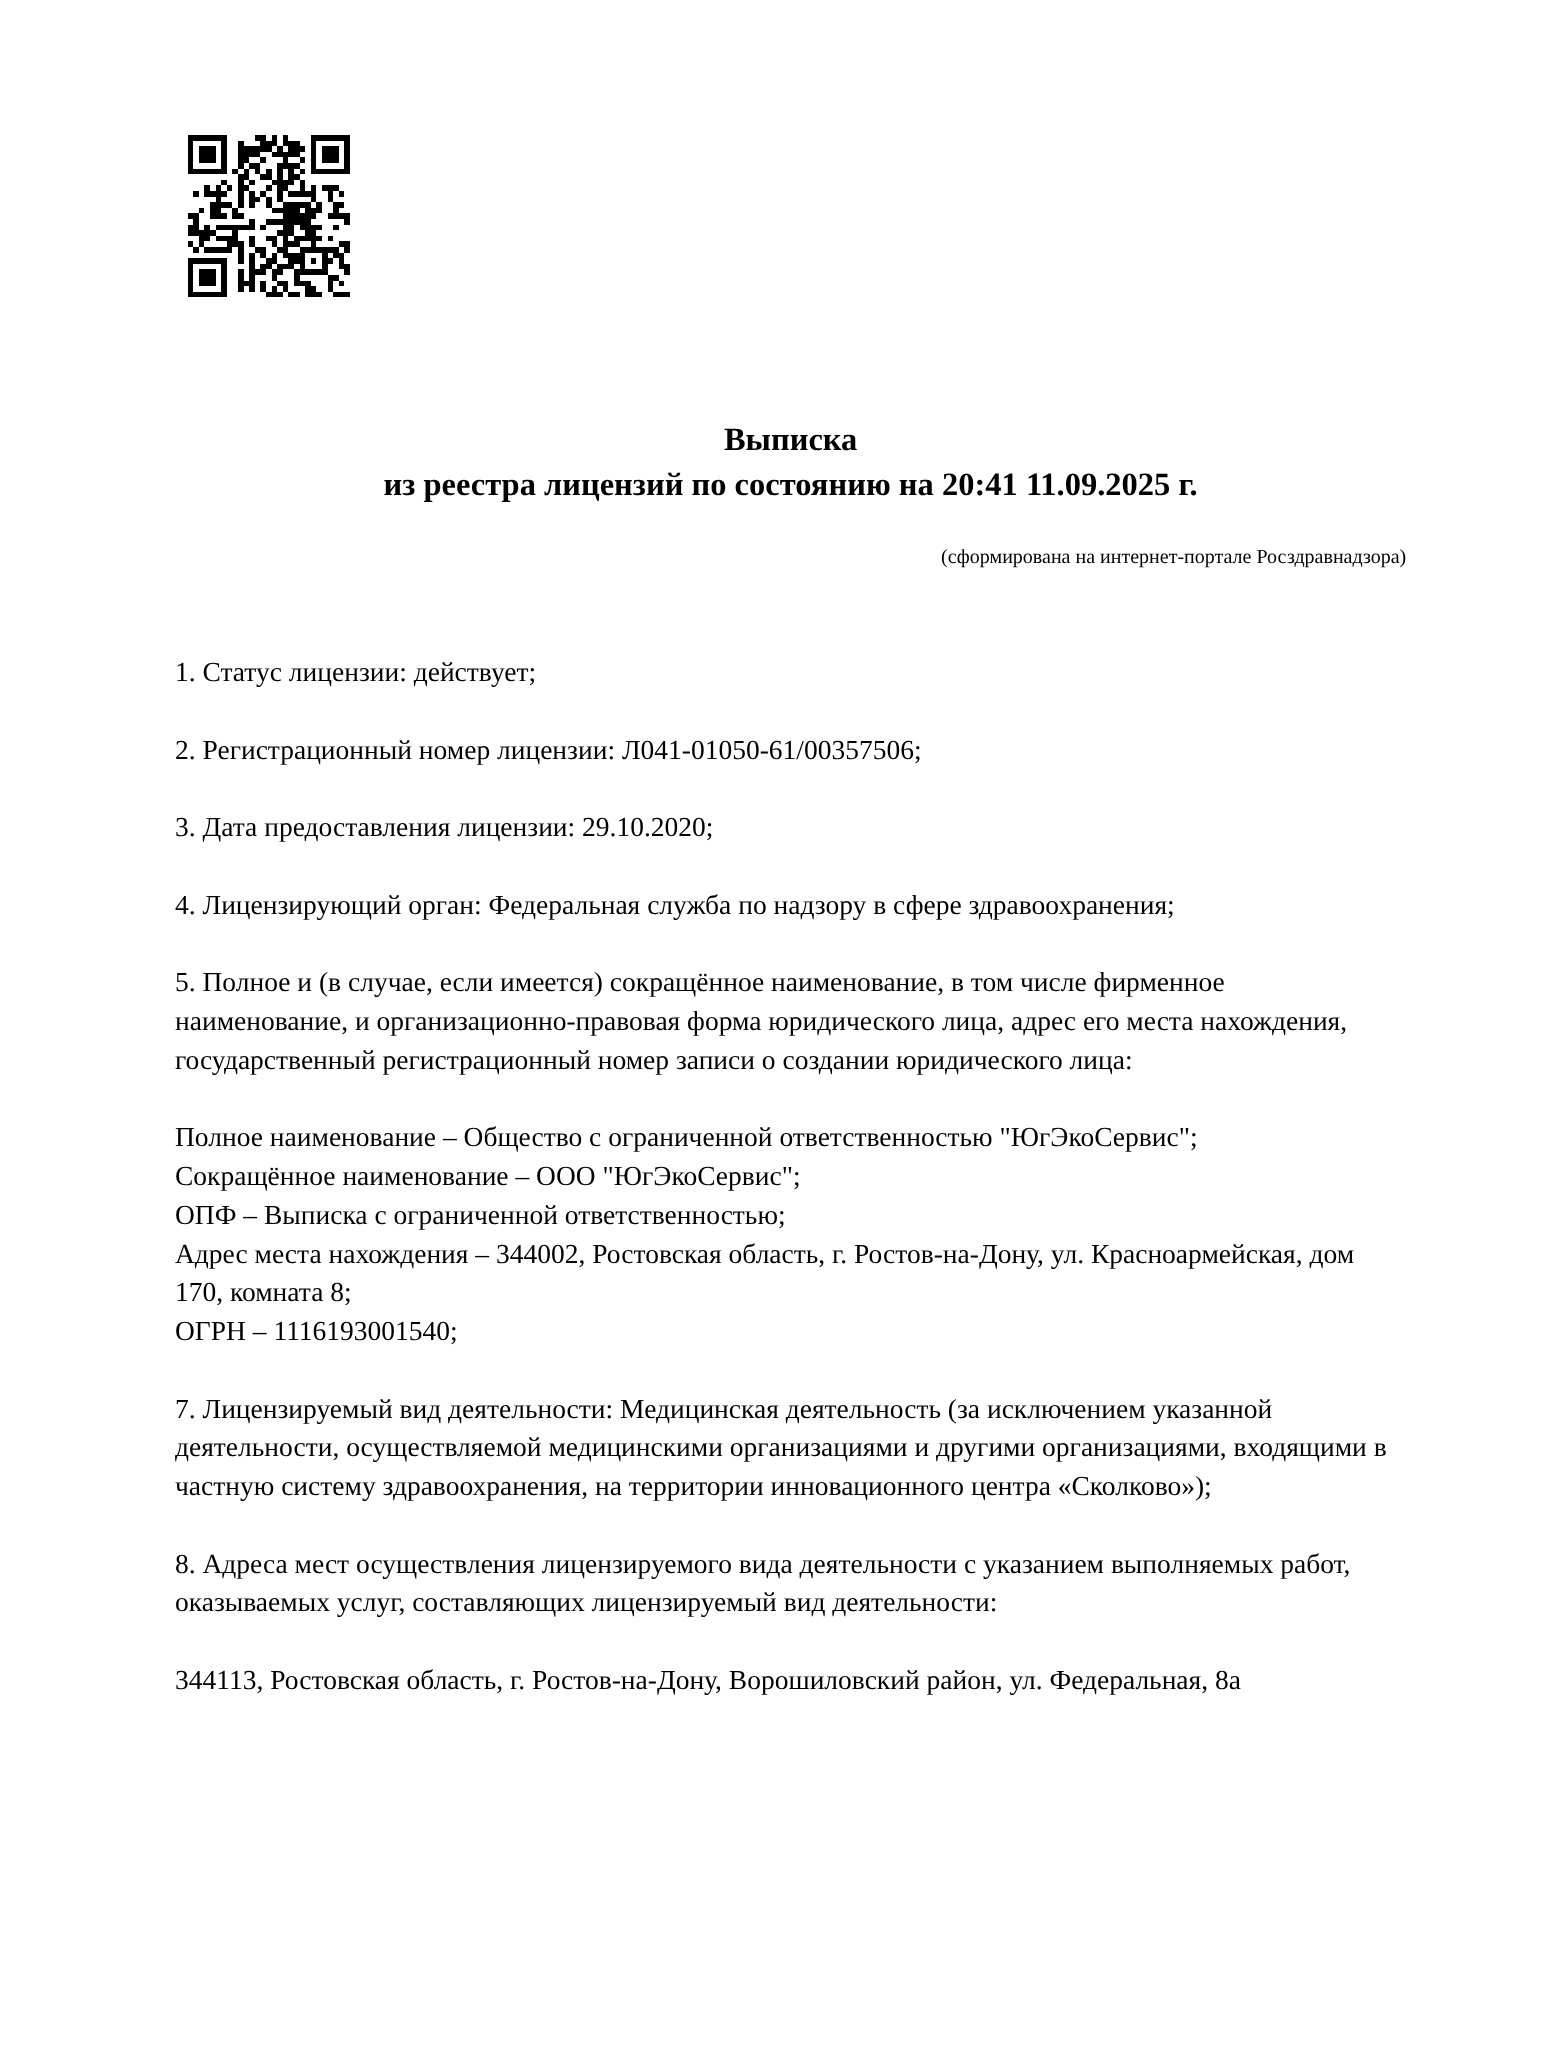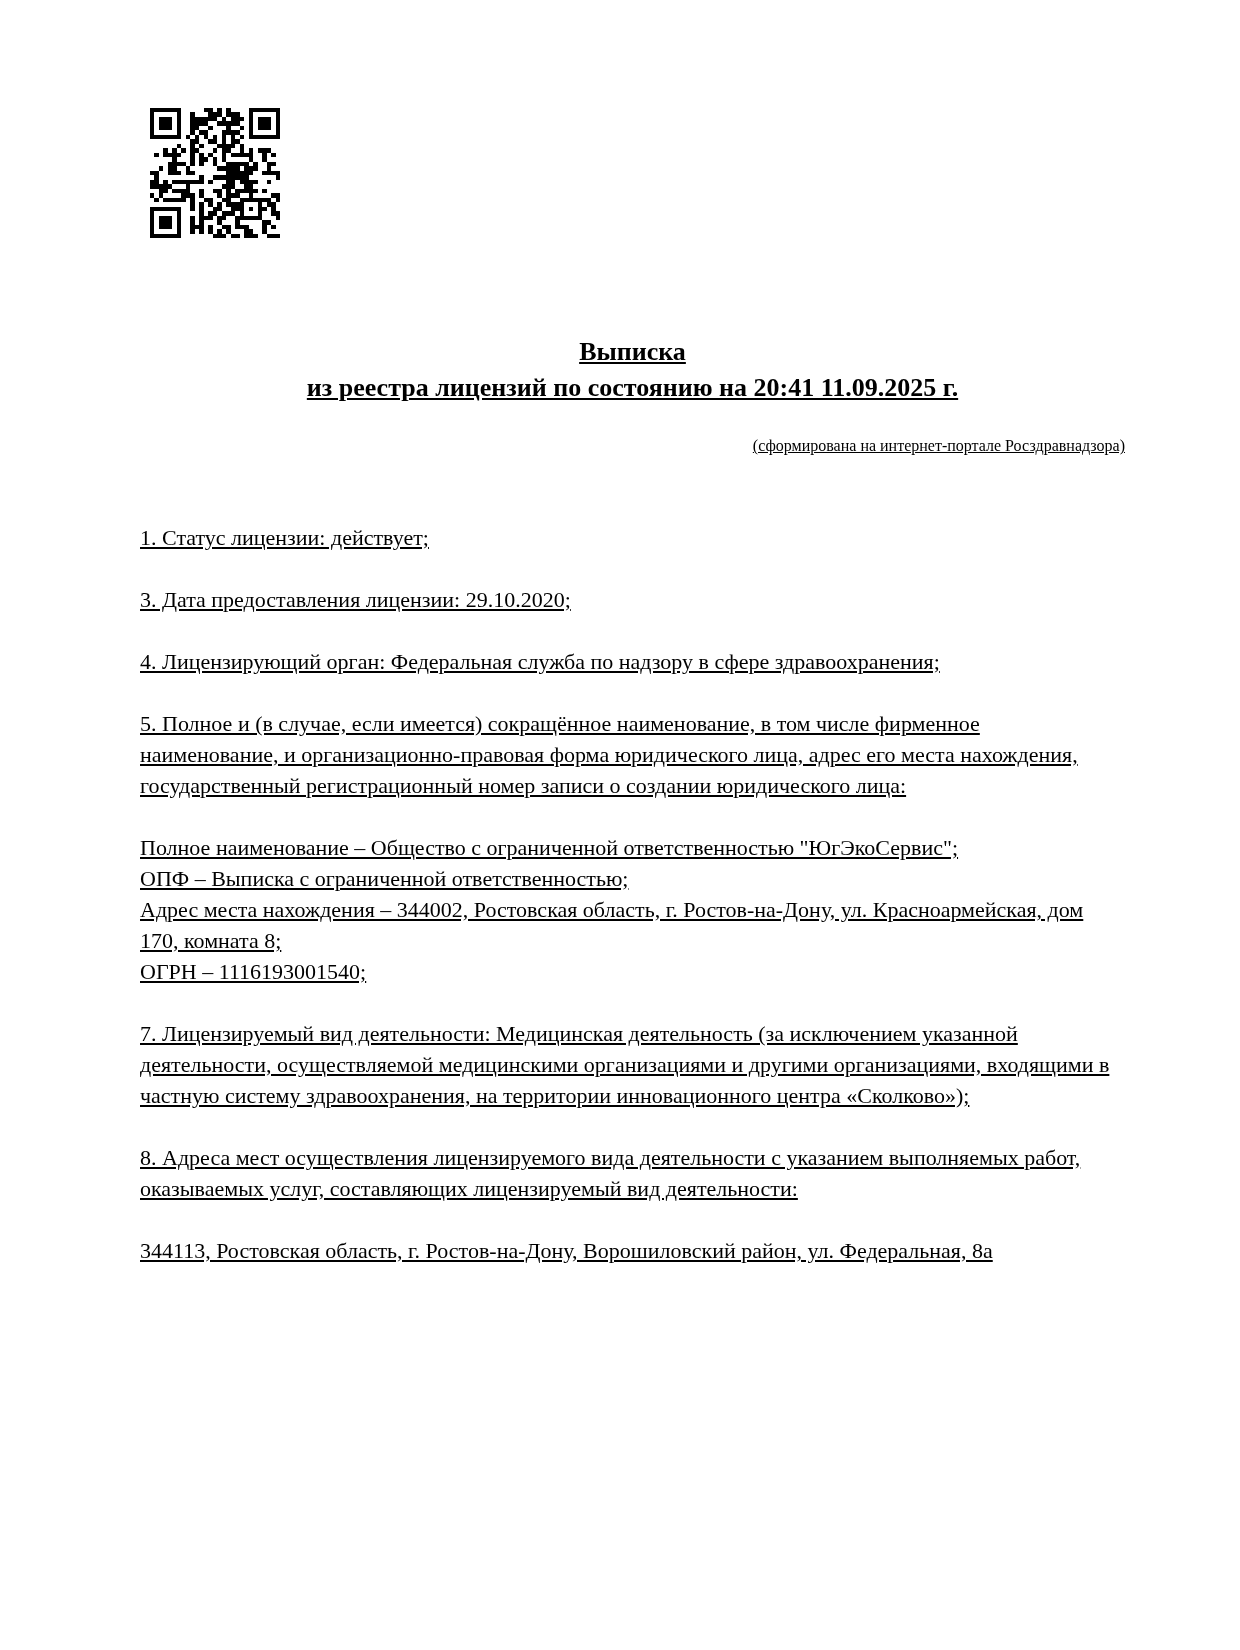--- a/index.html
+++ b/index.html
@@ -8,21 +8,20 @@
     height: 1650px;
     background: #ffffff;
     color: #000000;
     font-family: "Liberation Serif", "DejaVu Serif", serif;
     overflow: hidden;
   }
   .content {
     box-sizing: border-box;
     width: 1240px;
     padding: 108px 115px 0 140px;
-    text-decoration: underline;
   }
   .qr-wrap {
     width: 130px;
     height: 130px;
     margin-left: 10px;
   }
   .qr-wrap svg { display: block; width: 130px; height: 130px; }
   .doc-title {
     margin-top: 96px;
     text-align: center;
@@ -473,26 +472,28 @@
 
   <div class="doc-title">
     <div>Выписка</div>
     <div>из реестра лицензий по состоянию на 20:41 11.09.2025 г.</div>
   </div>
 
   <div class="doc-subtitle">(сформирована на интернет-портале Росздравнадзора)</div>
 
   <div class="doc-body">
     <p class="para">1. Статус лицензии: действует;</p>
+    <p class="para">2. Регистрационный номер лицензии: Л041-01050-61/00357506;</p>
     <p class="para">3. Дата предоставления лицензии: 29.10.2020;</p>
     <p class="para">4. Лицензирующий орган: Федеральная служба по надзору в сфере здравоохранения;</p>
     <p class="para">5. Полное и (в случае, если имеется) сокращённое наименование, в том числе фирменное наименование, и организационно-правовая форма юридического лица, адрес его места нахождения, государственный регистрационный номер записи о создании юридического лица:</p>
 
     <div class="para">
       <div>Полное наименование – Общество с ограниченной ответственностью "ЮгЭкоСервис";</div>
+      <div>Сокращённое наименование – ООО "ЮгЭкоСервис";</div>
       <div>ОПФ – Выписка с ограниченной ответственностью;</div>
       <div>Адрес места нахождения – 344002, Ростовская область, г. Ростов-на-Дону, ул. Красноармейская, дом 170, комната 8;</div>
       <div>ОГРН – 1116193001540;</div>
     </div>
 
     <p class="para">7. Лицензируемый вид деятельности: Медицинская деятельность (за исключением указанной деятельности, осуществляемой медицинскими организациями и другими организациями, входящими в частную систему здравоохранения, на территории инновационного центра «Сколково»);</p>
     <p class="para">8. Адреса мест осуществления лицензируемого вида деятельности с указанием выполняемых работ, оказываемых услуг, составляющих лицензируемый вид деятельности:</p>
     <p class="para">344113, Ростовская область, г. Ростов-на-Дону, Ворошиловский район, ул. Федеральная, 8а</p>
   </div>
 

